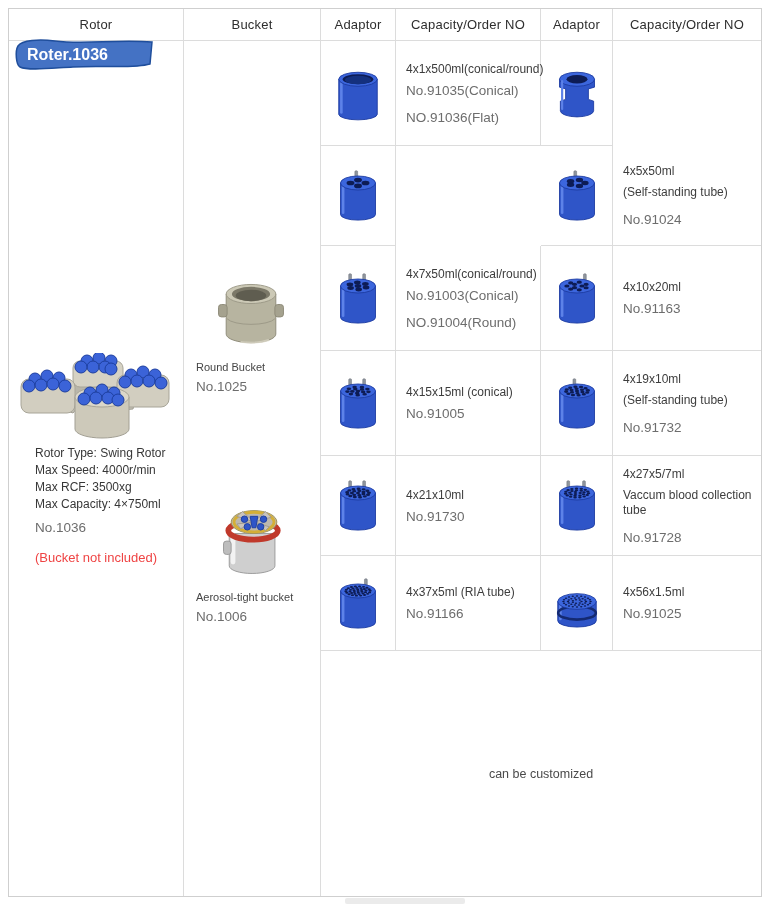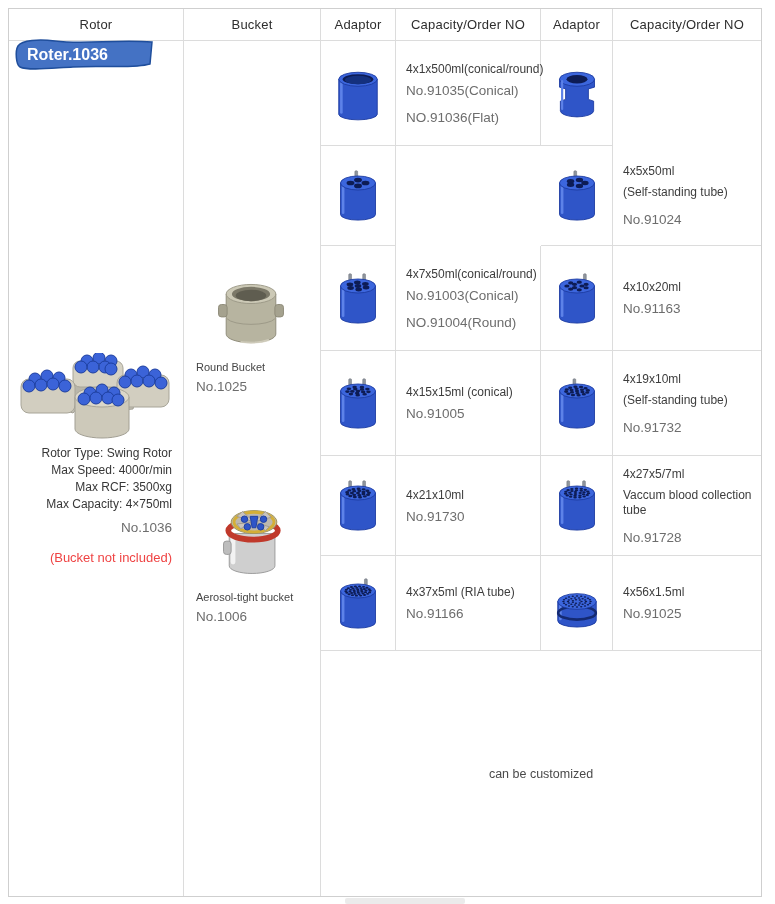--- a/index.html
+++ b/index.html
@@ -5,33 +5,33 @@
   html,body{margin:0;padding:0;background:#fff;font-family:"Liberation Sans",sans-serif;}
   .page{position:relative;width:775px;height:904px;background:#fff;overflow:hidden;}
   .spec-table{position:absolute;left:8px;top:8px;width:754px;height:889px;background:#fff;
     border:1px solid #cfcfcf;box-sizing:border-box;display:grid;
     grid-template-columns:175px 137px 75px 145px 72px 1fr;
     grid-template-rows:32px 105px 100px 105px 105px 100px 95px 1fr;}
   .cell{border-right:1px solid #dcdcdc;border-bottom:1px solid #dcdcdc;box-sizing:border-box;position:relative;}
   .hd{display:flex;align-items:center;justify-content:center;font-size:13px;color:#2e2e2e;letter-spacing:.2px;}
   .c3{grid-column:3}.c4{grid-column:4}.c5{grid-column:5}.c6{grid-column:6;border-right:none}
   .r1{grid-row:2}.r2{grid-row:3}.r3{grid-row:4}.r4{grid-row:5}.r5{grid-row:6}.r6{grid-row:7}
-  .rotor-cell{grid-column:1;grid-row:2/9;border-bottom:none;text-align:right;}
+  .rotor-cell{grid-column:1;grid-row:2/9;border-bottom:none;}
   .bucket-cell{grid-column:2;grid-row:2/9;border-bottom:none;}
   .merged{grid-column:3/7;grid-row:8;border-right:none;border-bottom:none;
     display:flex;align-items:center;justify-content:center;font-size:12.5px;color:#4a4a4a;}
   .adaptor-cell{display:flex;align-items:center;justify-content:center;}
   .cap-cell{display:flex;flex-direction:column;justify-content:center;padding:6px 6px 6px 10px;}
   .cap-line{font-size:12px;color:#3d3d3d;line-height:15px;margin:3px 0;}
   .cap-line.no{font-size:13.5px;color:#6d6d6d;}
   .cap-line:nth-child(3){margin-top:9px;}
   .cap-line:empty{display:none;}
   .ribbon{position:absolute;top:-4px;left:2px;width:150px;height:36px;}
   .rotor-img{position:absolute;top:312px;left:6px;}
-  .rotor-text{position:absolute;top:404px;left:18px;width:145px;}
+  .rotor-text{position:absolute;top:404px;left:26px;width:145px;}
   .spec-line{font-size:12px;color:#373737;line-height:17px;}
   .rotor-no{font-size:13.5px;color:#6d6d6d;margin-top:7px;}
   .rotor-note{font-size:13px;color:#ef4444;margin-top:15px;}
   .bucket-img1{position:absolute;top:232px;left:28px;}
   .bucket-label1{position:absolute;top:318px;left:12px;}
   .bucket-img2{position:absolute;top:458px;left:30px;}
   .bucket-label2{position:absolute;top:548px;left:12px;}
   .bk-name{font-size:11px;color:#454545;line-height:17px;}
   .bk-no{font-size:13.5px;color:#6d6d6d;margin-top:3px;}
   .watermark{position:absolute;left:345px;top:898px;width:120px;height:6px;background:#ebebeb;border-radius:2px;}

